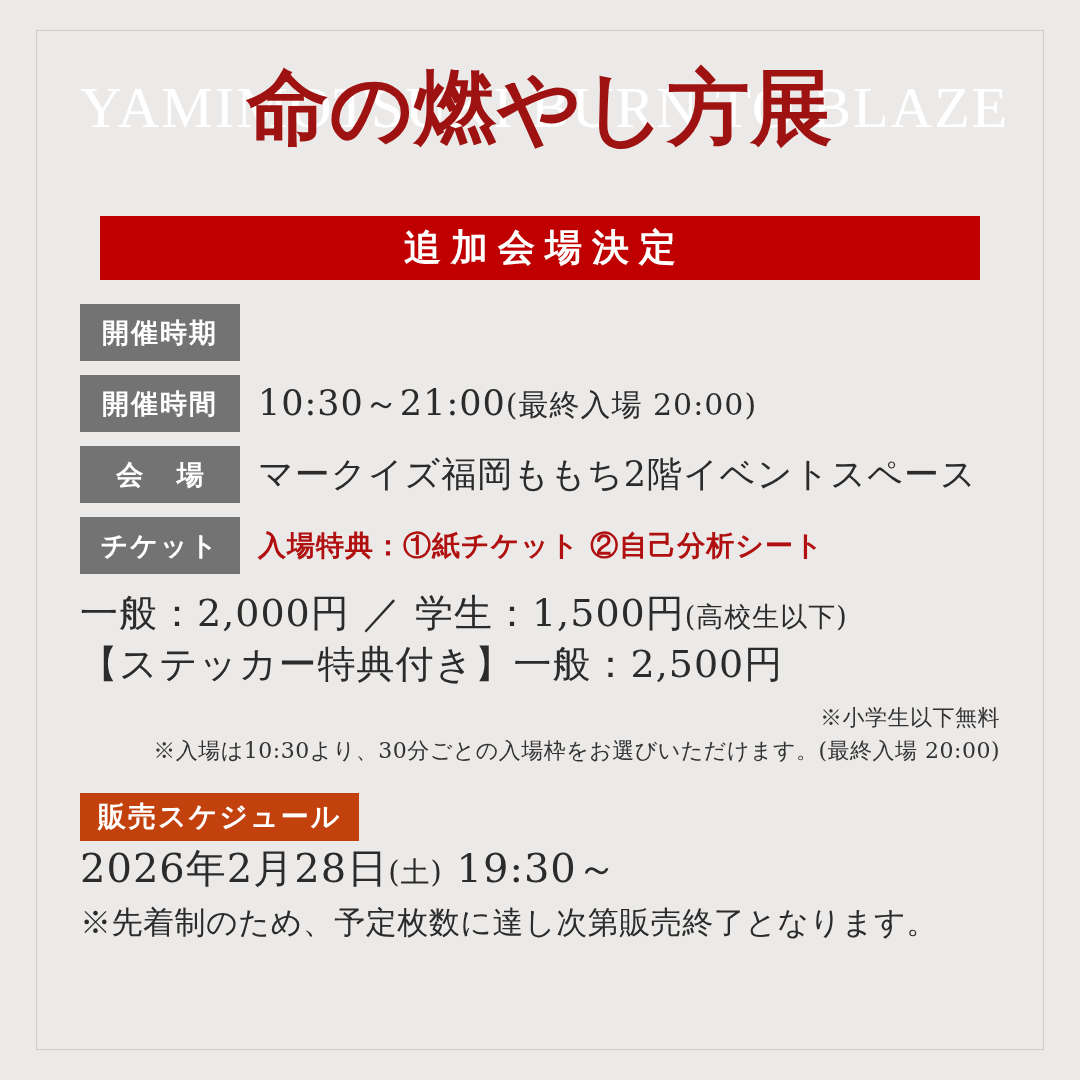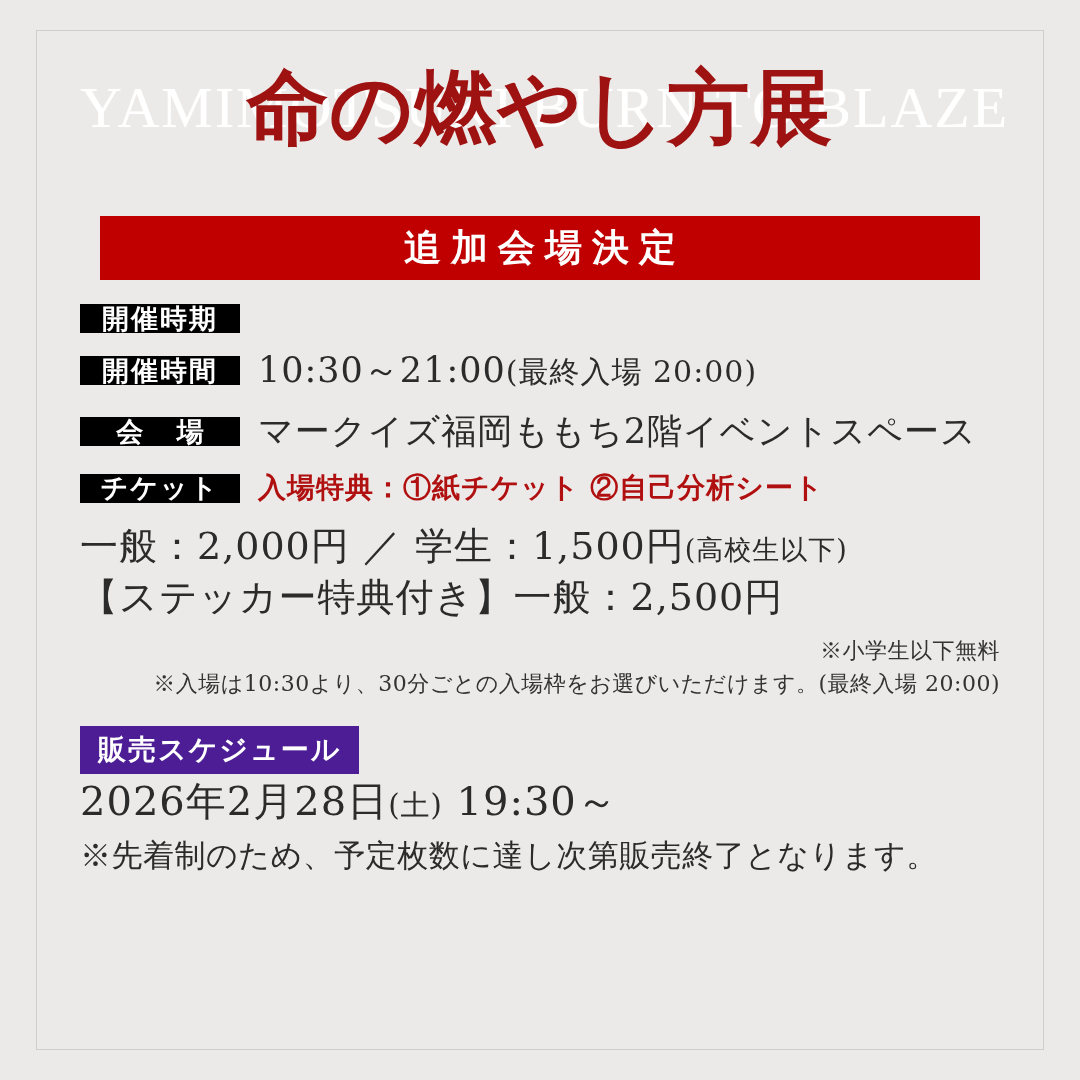--- a/index.html
+++ b/index.html
@@ -93,26 +93,26 @@
   
   .rows {
     margin-top: 24px;
   }
   .row {
     display: flex;
     align-items: center;
     margin-bottom: 14px;
   }
   .tag {
-    background: #000000;
+    background: #737373;
     color: #ffffff;
     font-family: "DejaVu Serif", "Liberation Serif", serif;
     font-weight: 700;
     font-size: 27px;
-    height: 29px;
+    height: 57px;
     min-width: 160px;
     padding: 0 12px;
     box-sizing: border-box;
     display: flex;
     align-items: center;
     justify-content: center;
     letter-spacing: 2px;
   }
   .tag.wide-space {
     letter-spacing: 12px;
@@ -173,21 +173,21 @@
   }
 
   
   .schedule {
     margin-top: 26px;
   }
   .schedule-tag {
     display: inline-flex;
     align-items: center;
     justify-content: center;
-    background: #4c1d95;
+    background: #c2410c;
     color: #ffffff;
     font-family: "DejaVu Serif", "Liberation Serif", serif;
     font-weight: 700;
     font-size: 28px;
     height: 48px;
     padding: 0 18px;
     letter-spacing: 2px;
   }
   .schedule-date {
     font-family: "DejaVu Serif", "Liberation Serif", serif;

